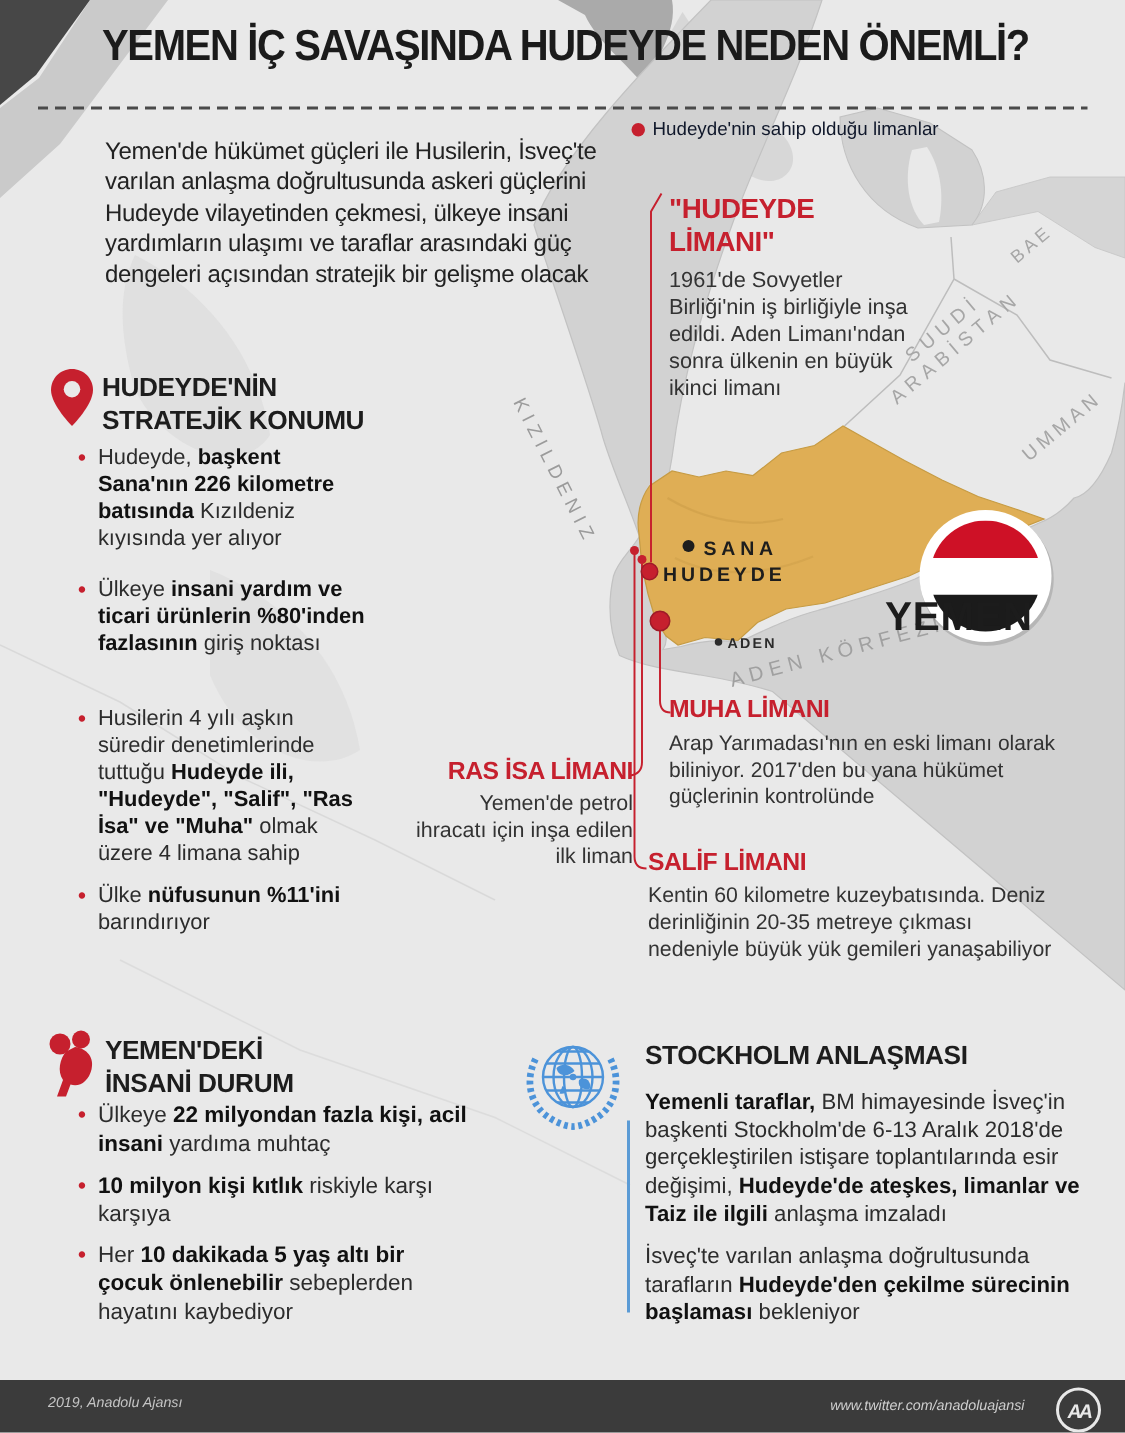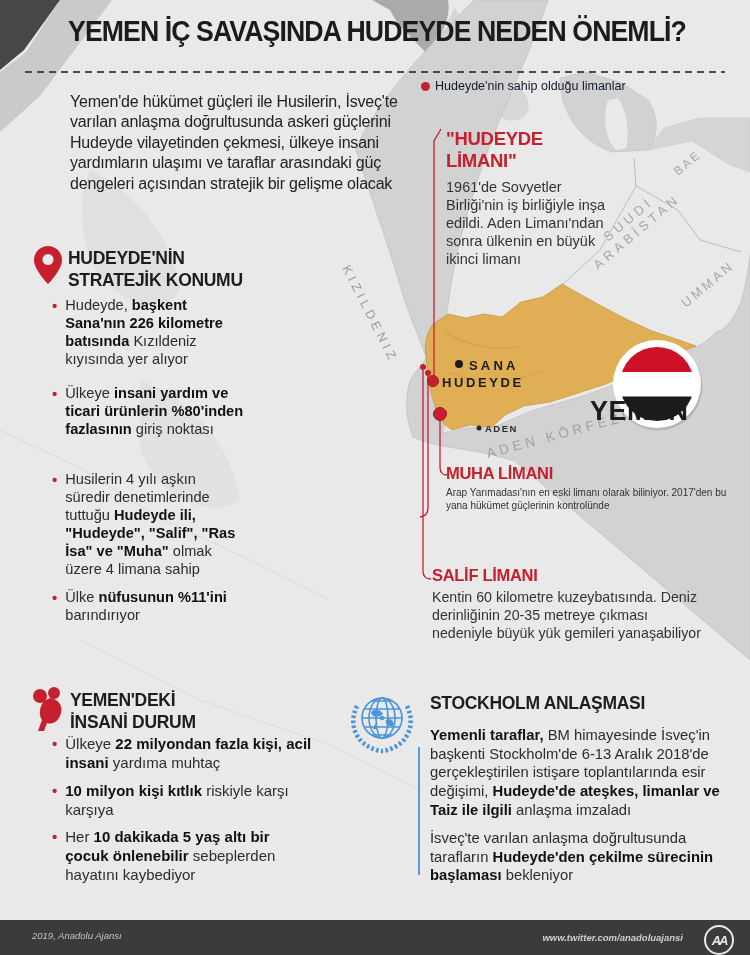--- a/index.html
+++ b/index.html
@@ -36,21 +36,21 @@
   .port-title{font-weight:bold;color:var(--red);letter-spacing:-.3px;}
   .port-body{color:#333;}
   .hudeyde-block{left:446px;top:128px;width:164px;}
   .hudeyde-block .port-title{font-size:18.5px;}
   .hudeyde-block .port-body{font-size:14.5px;line-height:1.24;margin-top:7px;}
   .rasisa-block{left:270px;top:505px;width:152px;text-align:right;}
   .rasisa-block .port-title{font-size:16.5px;}
   .rasisa-block .port-body{font-size:14.3px;line-height:1.24;margin-top:4px;}
   .muha-block{left:446px;top:464px;width:282px;}
   .muha-block .port-title{font-size:16.5px;}
-  .muha-block .port-body{font-size:10px;line-height:1.26;margin-top:4px;}
+  .muha-block .port-body{font-size:14px;line-height:1.26;margin-top:4px;}
   .salif-block{left:432px;top:566px;width:274px;}
   .salif-block .port-title{font-size:16.5px;}
   .salif-block .port-body{font-size:14.2px;line-height:1.26;margin-top:4px;}
 
   
   .section-head{font-size:17.5px;font-weight:bold;line-height:1.26;color:#1d1d1d;letter-spacing:-.3px;}
   .strategic-head{left:68px;top:247px;}
   .human-head{left:70px;top:689px;}
   .bullet{display:flex;gap:8px;}
   .bullet .dot{color:var(--red);font-size:15px;line-height:1.2;font-weight:bold;flex:none;}
@@ -65,21 +65,21 @@
   .stockholm-title{left:430px;top:693px;font-size:17.5px;font-weight:bold;color:#1d1d1d;letter-spacing:-.3px;}
   .stock-line{left:418px;top:747px;width:2px;height:128px;background:#5B9BD5;}
   .stock-p{left:430px;width:302px;font-size:14.8px;line-height:1.26;color:#2c2c2c;}
   .stock-p .b{font-weight:bold;color:#111;margin-top:28px;}
   .p1{top:726px;}
   .p2{top:829px;}
 
   
   .footer{left:0;top:920px;width:750px;height:35px;background:var(--footer_bg);}
   .credit{left:32px;top:930px;font-size:9.5px;font-style:italic;color:#C4C4C4;}
-  .twitter{right:67px;top:932px;font-size:9.5px;font-style:italic;color:#CFCFCF;font-weight:bold;}
+  .twitter{right:67px;top:932px;font-size:9.5px;font-style:italic;color:#CFCFCF;}
   .aa-logo{
     right:16px;top:925px;width:26px;height:26px;border:2px solid #E8E8E8;border-radius:50%;
     display:flex;align-items:center;justify-content:center;
   }
   .aa-logo span{color:#E8E8E8;font-weight:bold;font-size:13px;letter-spacing:-2px;transform:skewX(-10deg);}
 </style>
 </head>
 <body>
 
 <div class="stage">
@@ -161,20 +161,24 @@
   <div class="abs intro">Yemen'de hükümet güçleri ile Husilerin, İsveç'te varılan anlaşma doğrultusunda askeri güçlerini Hudeyde vilayetinden çekmesi, ülkeye insani yardımların ulaşımı ve taraflar arasındaki güç dengeleri açısından stratejik bir gelişme olacak</div>
 
   <div class="abs legend">
     <span class="legend-dot"></span>
     <span>Hudeyde'nin sahip olduğu limanlar</span>
   </div>
 
   <div class="abs hudeyde-block">
     <div class="port-title">"HUDEYDE LİMANI"</div>
     <div class="port-body">1961'de Sovyetler Birliği'nin iş birliğiyle inşa edildi. Aden Limanı'ndan sonra ülkenin en büyük ikinci limanı</div>
+  </div>
+  <div class="abs rasisa-block">
+    <div class="port-title">RAS İSA LİMANI</div>
+    <div class="port-body">Yemen'de petrol ihracatı için inşa edilen ilk liman</div>
   </div>
   <div class="abs muha-block">
     <div class="port-title">MUHA LİMANI</div>
     <div class="port-body">Arap Yarımadası'nın en eski limanı olarak biliniyor. 2017'den bu yana hükümet güçlerinin kontrolünde</div>
   </div>
   <div class="abs salif-block">
     <div class="port-title">SALİF LİMANI</div>
     <div class="port-body">Kentin 60 kilometre kuzeybatısında. Deniz derinliğinin 20-35 metreye çıkması nedeniyle büyük yük gemileri yanaşabiliyor</div>
   </div>
 

